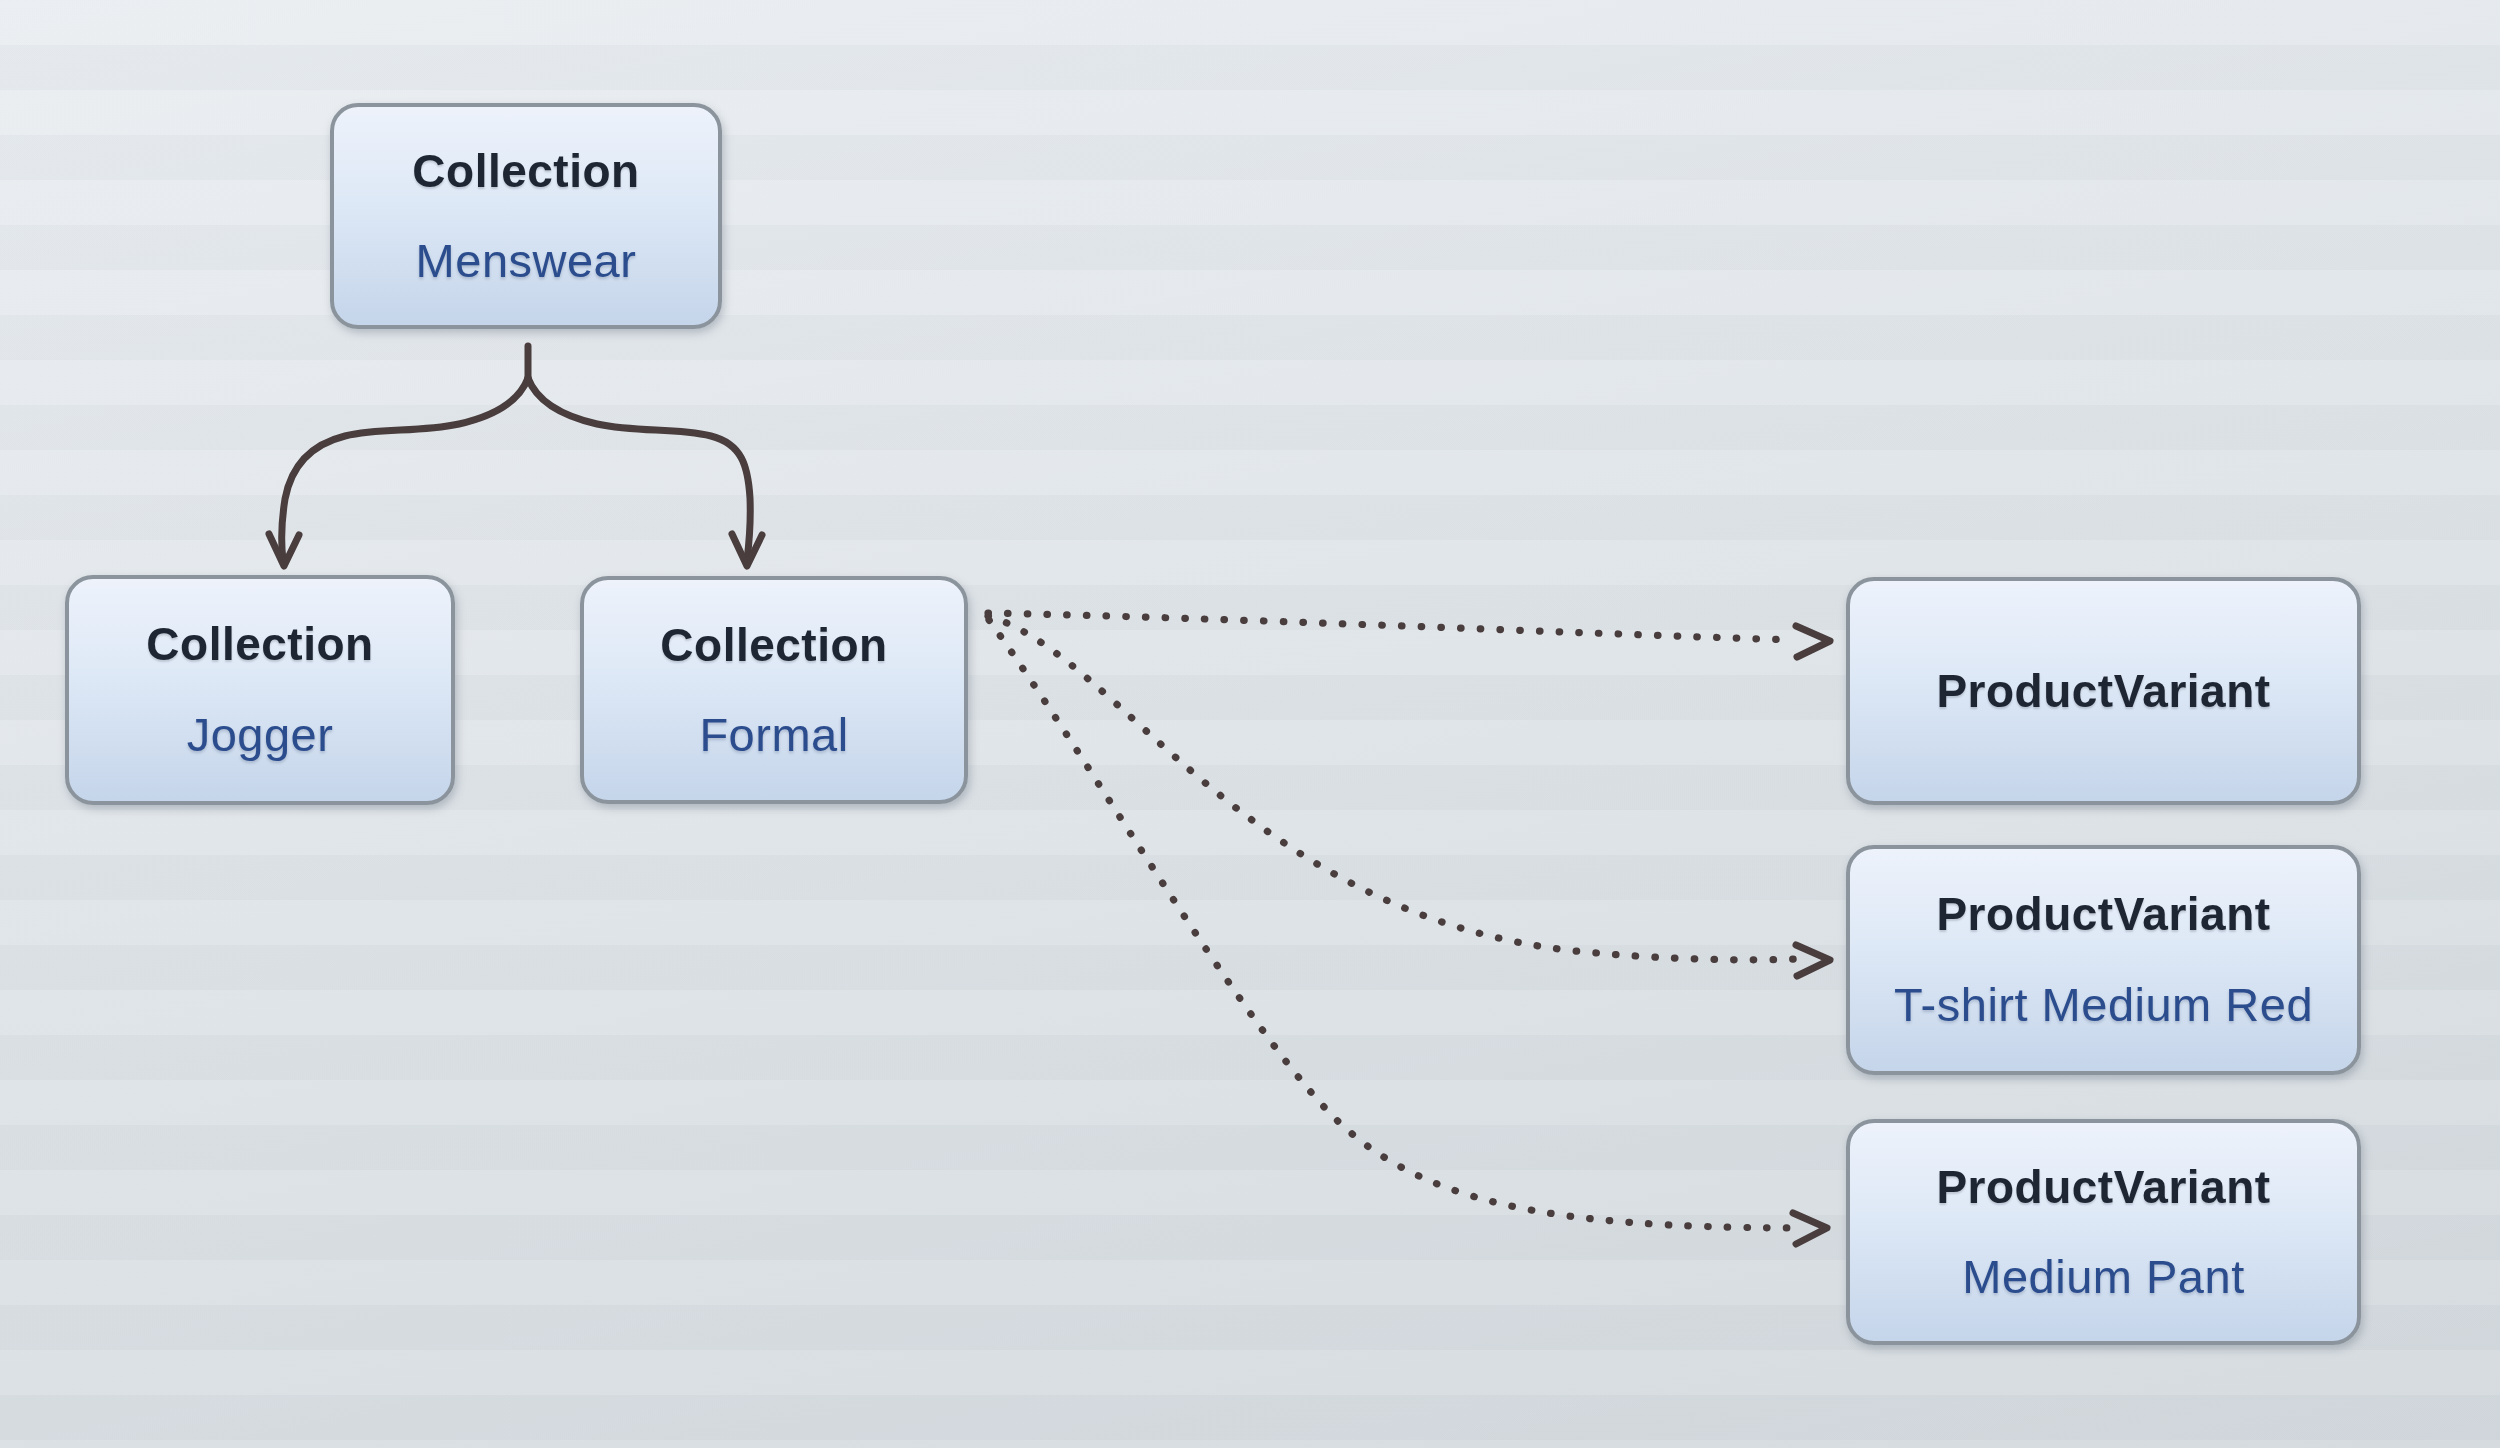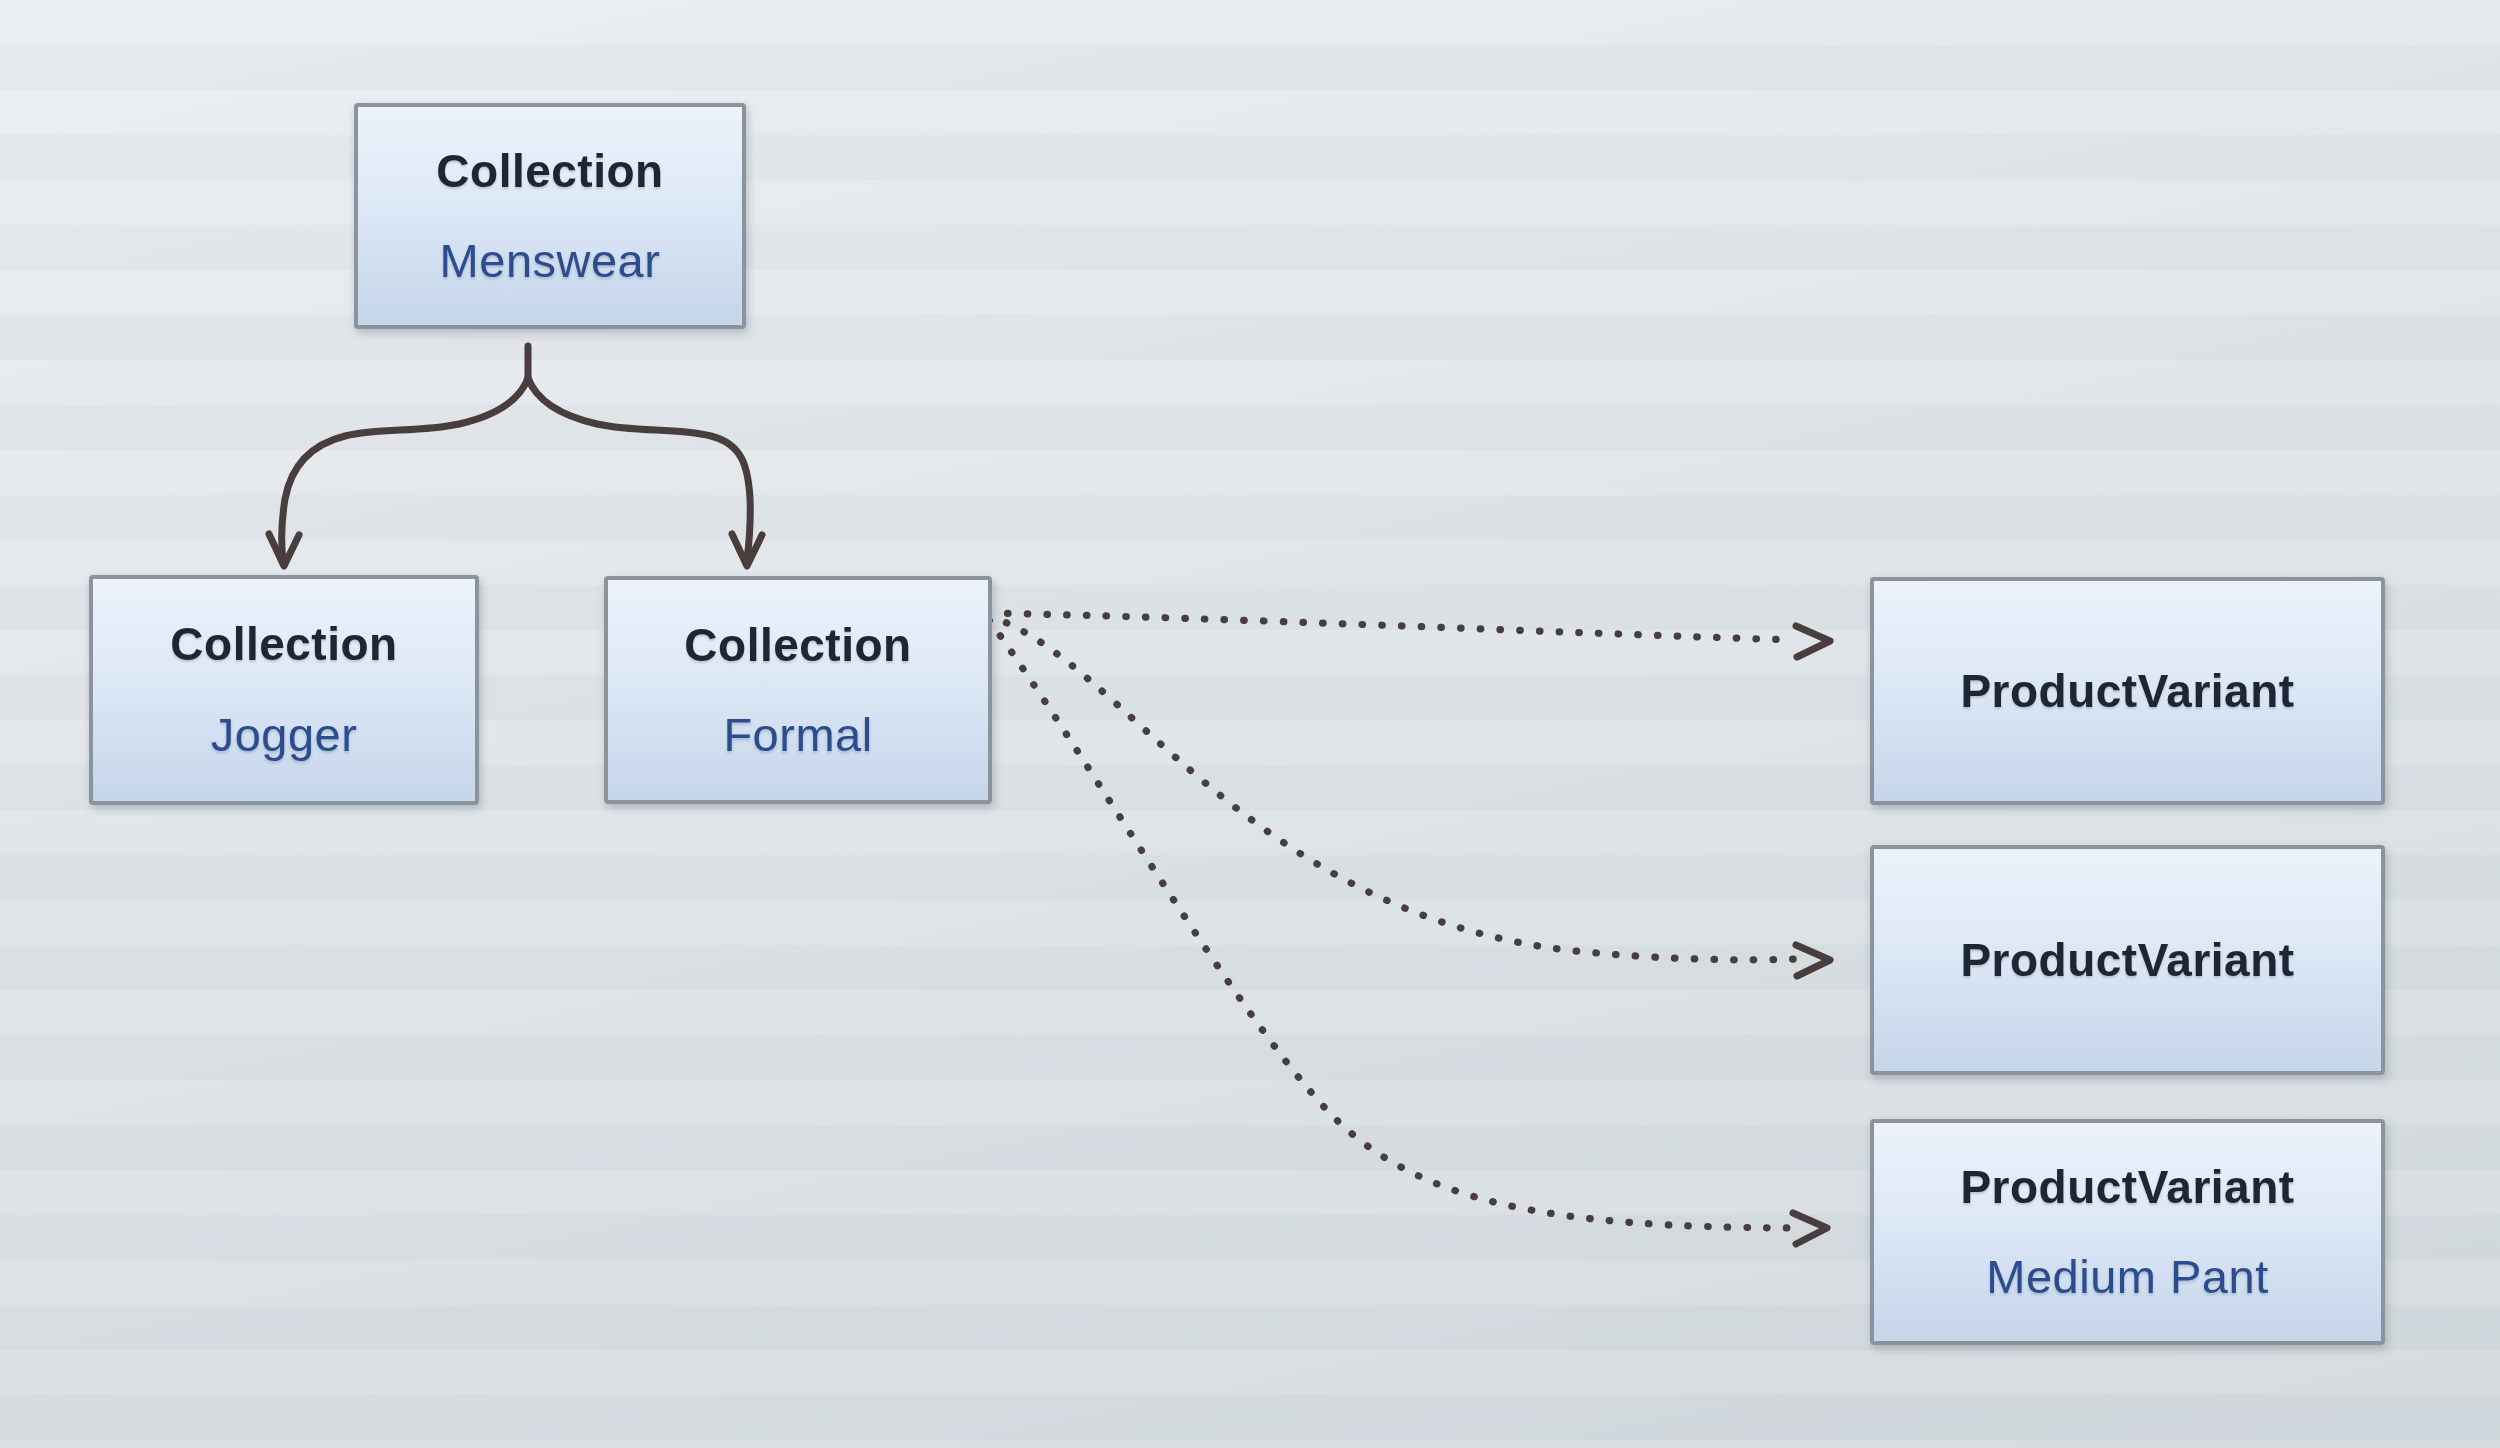--- a/index.html
+++ b/index.html
@@ -43,29 +43,28 @@
     fill: none;
     stroke: var(--arrow, #493d3d);
     stroke-width: 7;
     stroke-linecap: round;
     stroke-linejoin: round;
   }
   .node {
     position: absolute;
     box-sizing: border-box;
     border: 4px solid var(--node-border, #8b949c);
-    border-radius: 4px;
+    border-radius: 28px;
     background: linear-gradient(180deg, var(--node-fill-top, #edf2fb) 0%, #dde8f6 45%, var(--node-fill-bottom, #c5d5ea) 100%);
     box-shadow: 2px 4px 9px rgba(95,105,120,0.35);
     display: flex;
     flex-direction: column;
     justify-content: space-evenly;
     align-items: center;
     text-align: center;
-    margin-left: 24px;
   }
   .node-type {
     font-size: 46px;
     font-weight: 700;
     letter-spacing: 0.5px;
     color: var(--node-type-text, #1f2633);
     text-shadow: 0 2px 2px rgba(25,32,48,0.18);
     line-height: 1.05;
   }
   .node-name {
@@ -112,20 +111,21 @@
     <div class="node-type">Collection</div>
     <div class="node-name">Formal</div>
   </div>
 
   <div class="node" style="left:1846px; top:577px; width:515px; height:228px">
     <div class="node-type">ProductVariant</div>
   </div>
 
   <div class="node" style="left:1846px; top:845px; width:515px; height:230px">
     <div class="node-type">ProductVariant</div>
+    <div class="node-name">T-shirt Medium Red</div>
   </div>
 
   <div class="node" style="left:1846px; top:1119px; width:515px; height:226px">
     <div class="node-type">ProductVariant</div>
     <div class="node-name">Medium Pant</div>
   </div>
 
 </div>
 
 </body></html>

